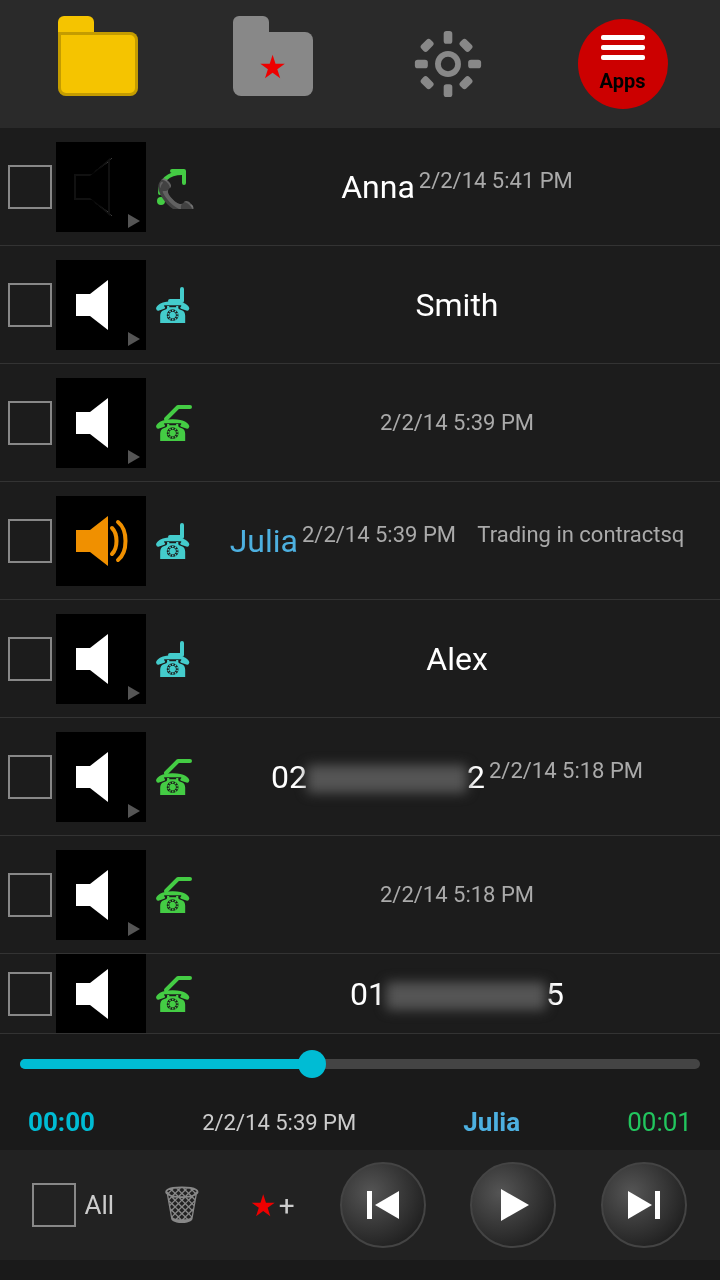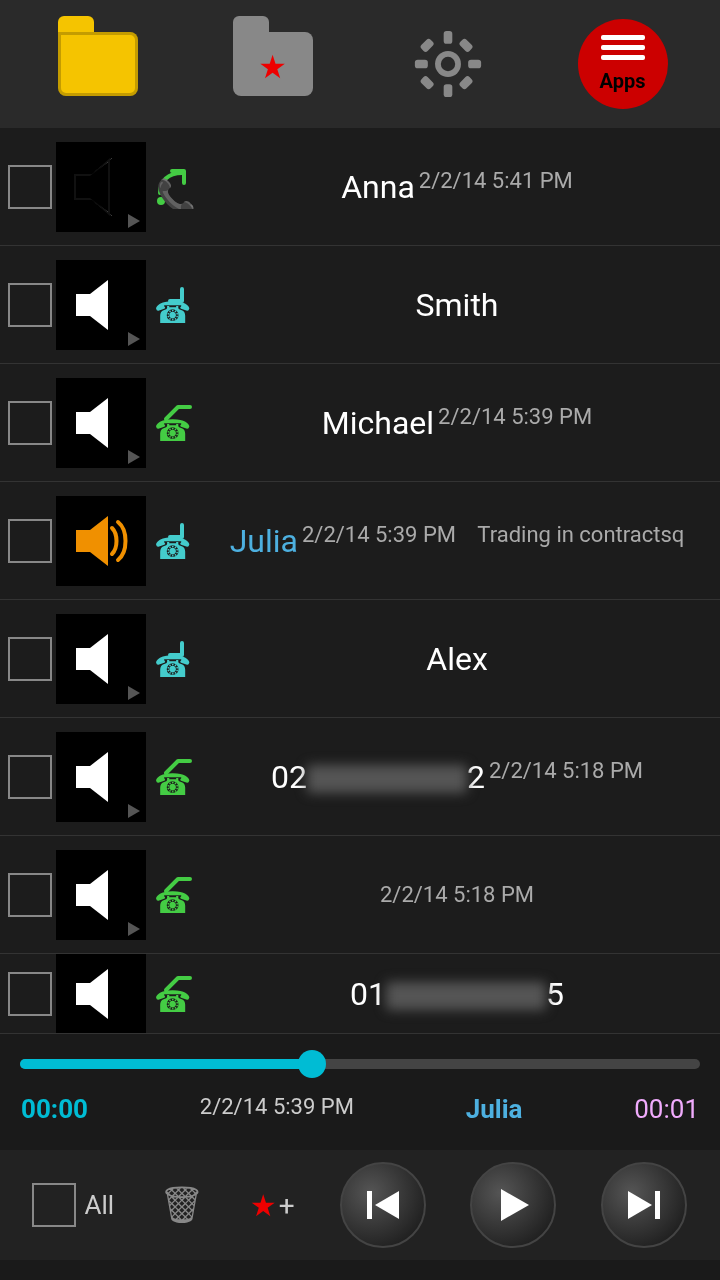--- a/index.html
+++ b/index.html
@@ -231,28 +231,28 @@
       left: 43%;
       transform: translate(-50%, -50%);
     }
 
     
     .time-bar {
       width: 720px;
       height: 56px;
       background: #1a1a1a;
       display: flex;
-      align-items: flex-start;
+      align-items: center;
       justify-content: space-between;
-      padding: 0 21px;
+      padding: 0 28px;
     }
     .time-current { color: #00bcd4; font-size: 26px; font-weight: bold; }
     .time-date-info { color: #cccccc; font-size: 22px; }
     .time-name { color: #4db0e0; font-size: 26px; font-weight: bold; }
-    .time-total { color: #f0abfc; font-size: 26px; }
+    .time-total { color: #22c55e; font-size: 26px; }
 
     
     .bottom-controls {
       width: 720px;
       height: 110px;
       background: #222;
       display: flex;
       align-items: center;
       justify-content: space-around;
       padding: 0 10px;
@@ -405,21 +405,20 @@
       </svg>
       <div class="play-tri"></div>
     </div>
     <div class="call-type">
       <svg width="44" height="44" viewBox="0 0 44 44">
         <text x="2" y="40" font-size="30" fill="#44cc44">☎</text>
         <path d="M14 18 L26 6 L38 6" stroke="#44cc44" stroke-width="4" fill="none" stroke-linecap="round" stroke-linejoin="round"></path>
       </svg>
     </div>
     <div class="call-info">
-      <span class="call-name">Michael</span>
       <span class="call-meta">2/2/14 5:39 PM</span>
     </div>
   </div>
 
   <div class="call-item">
     <div class="call-checkbox"></div>
     <div class="speaker-wrap orange">
       <svg class="speaker-svg" viewBox="0 0 70 70">
         <path d="M10 24 L10 46 L24 46 L24 24 Z" fill="#f09000"></path>
         <path d="M24 24 L42 10 L42 60 L24 46 Z" fill="#f09000"></path>

